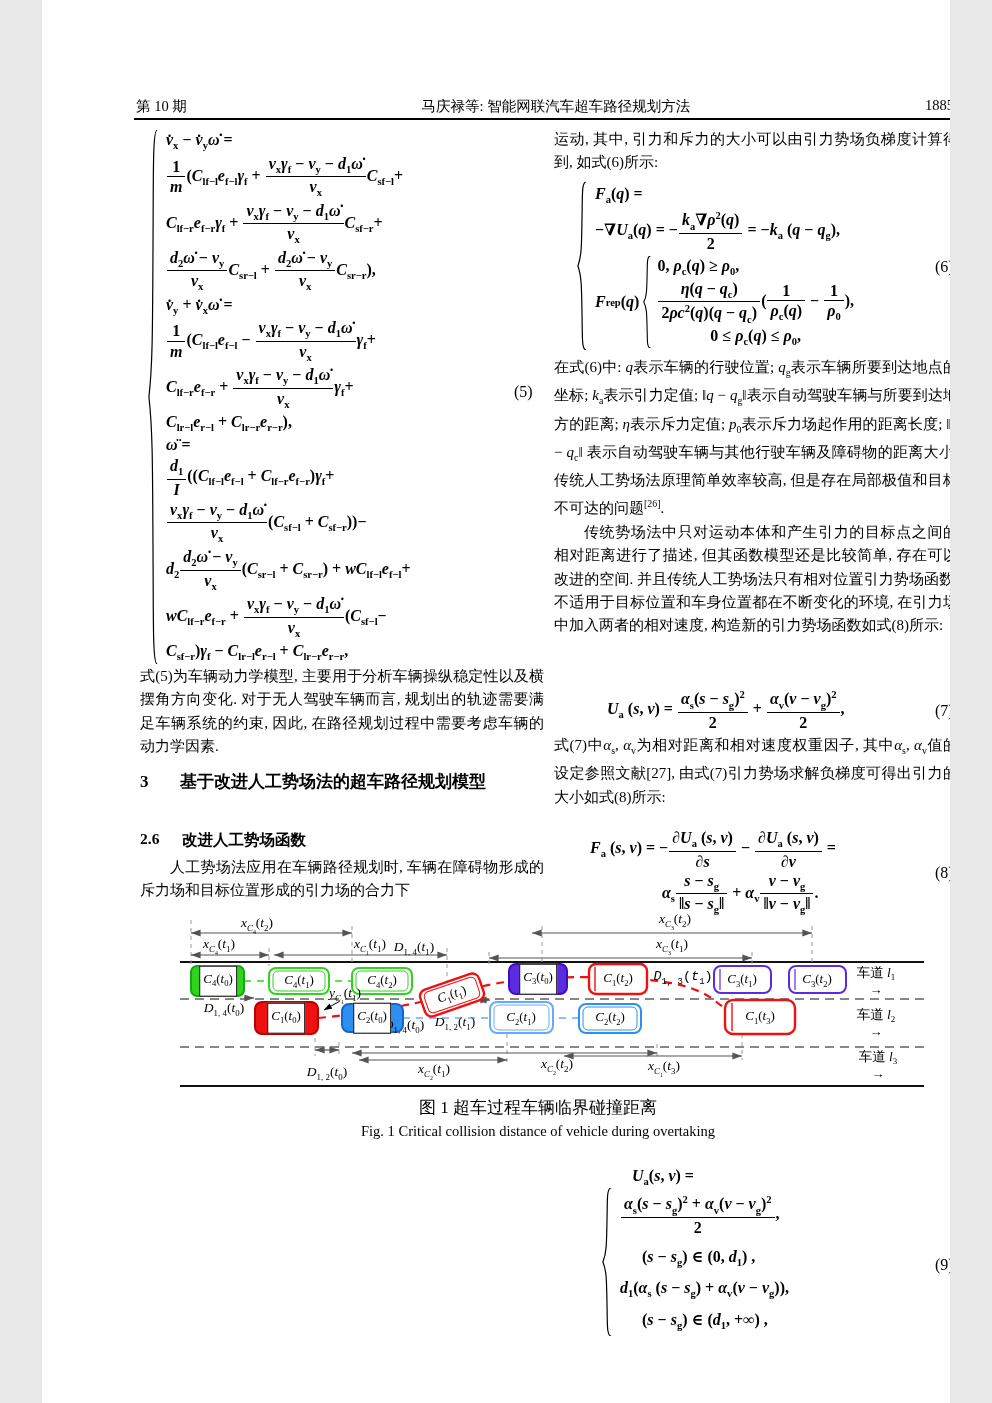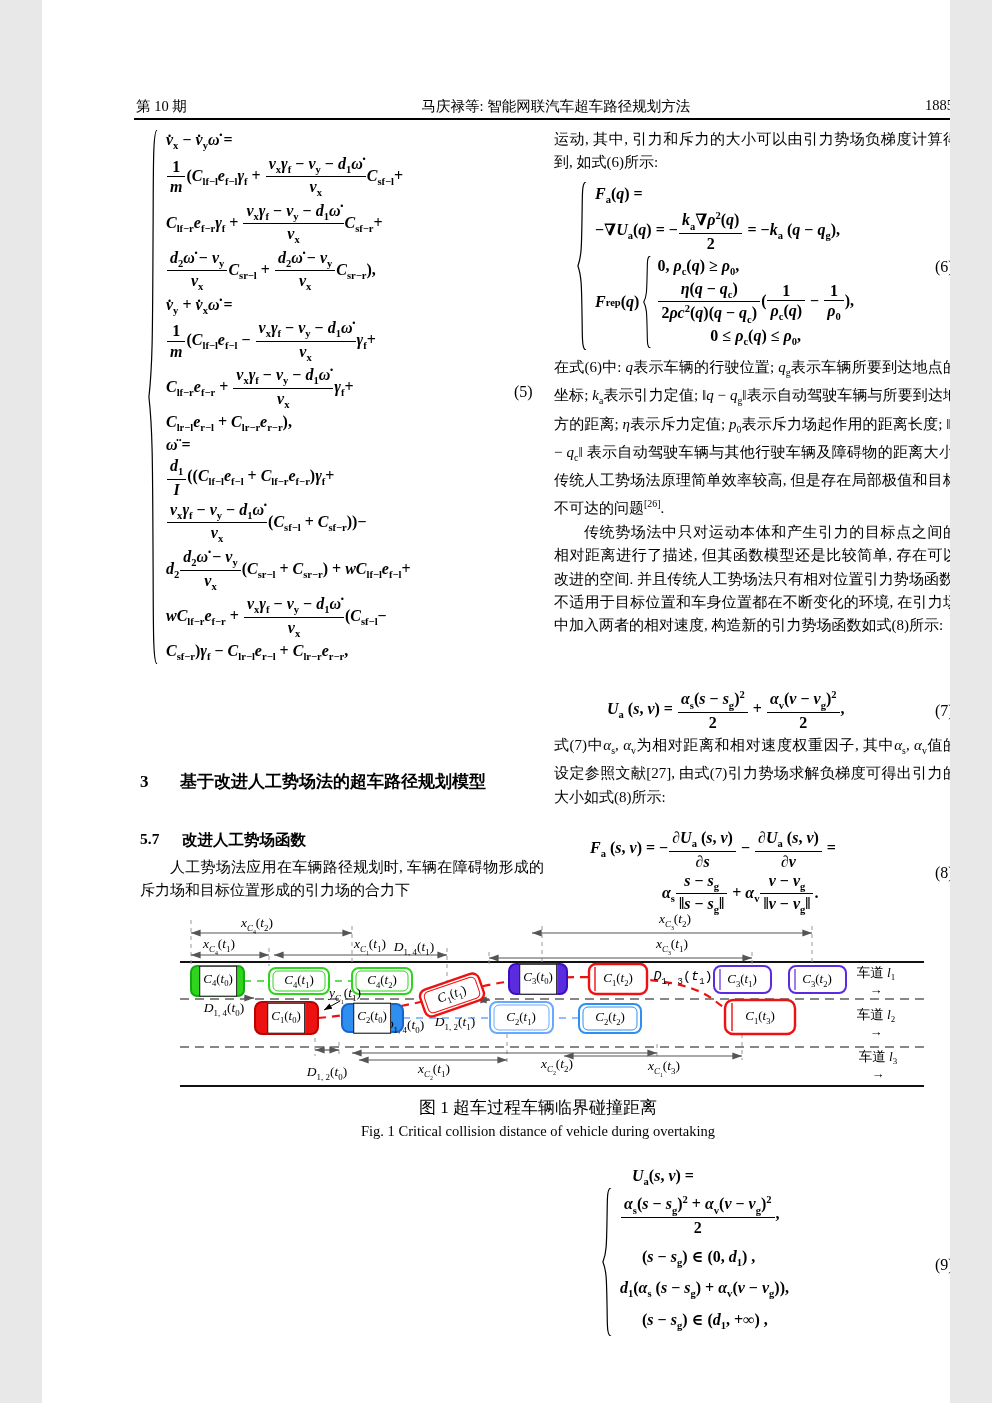--- a/index.html
+++ b/index.html
@@ -77,28 +77,29 @@
       <div class="eqline"><i>ω̈</i> =</div>
       <div class="eqline"><span class="fr"><span class="nu"><i>d</i><sub>1</sub></span><span class="de"><i>I</i></span></span>((<i>C</i><sub>lf−l</sub><i>e</i><sub>f−l</sub> + <i>C</i><sub>lf−r</sub><i>e</i><sub>f−r</sub>)<i>γ</i><sub>f</sub>+</div>
       <div class="eqline"><span class="fr"><span class="nu"><i>v</i><sub>x</sub><i>γ</i><sub>f</sub> − <i>v</i><sub>y</sub> − <i>d</i><sub>1</sub><i>ω̇</i></span><span class="de"><i>v</i><sub>x</sub></span></span>(<i>C</i><sub>sf−l</sub> + <i>C</i><sub>sf−r</sub>))−</div>
       <div class="eqline"><i>d</i><sub>2</sub><span class="fr"><span class="nu"><i>d</i><sub>2</sub><i>ω̇</i> − <i>v</i><sub>y</sub></span><span class="de"><i>v</i><sub>x</sub></span></span>(<i>C</i><sub>sr−l</sub> + <i>C</i><sub>sr−r</sub>) + <i>wC</i><sub>lf−l</sub><i>e</i><sub>f−l</sub>+</div>
       <div class="eqline"><i>wC</i><sub>lf−r</sub><i>e</i><sub>f−r</sub> + <span class="fr"><span class="nu"><i>v</i><sub>x</sub><i>γ</i><sub>f</sub> − <i>v</i><sub>y</sub> − <i>d</i><sub>1</sub><i>ω̇</i></span><span class="de"><i>v</i><sub>x</sub></span></span>(<i>C</i><sub>sf−l</sub>−</div>
       <div class="eqline"><i>C</i><sub>sf−r</sub>)<i>γ</i><sub>f</sub> − <i>C</i><sub>lr−l</sub><i>e</i><sub>r−l</sub> + <i>C</i><sub>lr−r</sub><i>e</i><sub>r−r</sub>,</div>
     </div>
   </div>
   <div class="eqnum" style="left:472px;top:383px;">(5)</div>
 
+  <div class="col p" style="left:98px;top:665px;">式(5)为车辆动力学模型, 主要用于分析车辆操纵稳定性以及横摆角方向变化. 对于无人驾驶车辆而言, 规划出的轨迹需要满足车辆系统的约束, 因此, 在路径规划过程中需要考虑车辆的动力学因素.</div>
 
   <div class="h3" style="top:768px;">
     <span class="num">3</span>
     <span class="tit">基于改进人工势场法的超车路径规划模型</span>
   </div>
 
   <div class="h31" style="top:830px;">
-    <span class="num">5.7</span>
+    <span class="num">2.6</span>
     <span>改进人工势场函数</span>
   </div>
 
   <div class="col p ind" style="left:98px;top:856px;">人工势场法应用在车辆路径规划时, 车辆在障碍物形成的斥力场和目标位置形成的引力场的合力下</div>
 
   <div class="col p" style="left:512px;top:128px;">运动, 其中, 引力和斥力的大小可以由引力势场负梯度计算得到, 如式(6)所示:</div>
 
   <div class="eq" style="left:535px;top:182px;height:168px;">
     <div class="brace">
       <svg viewBox="0 0 12 100" preserveAspectRatio="none">

